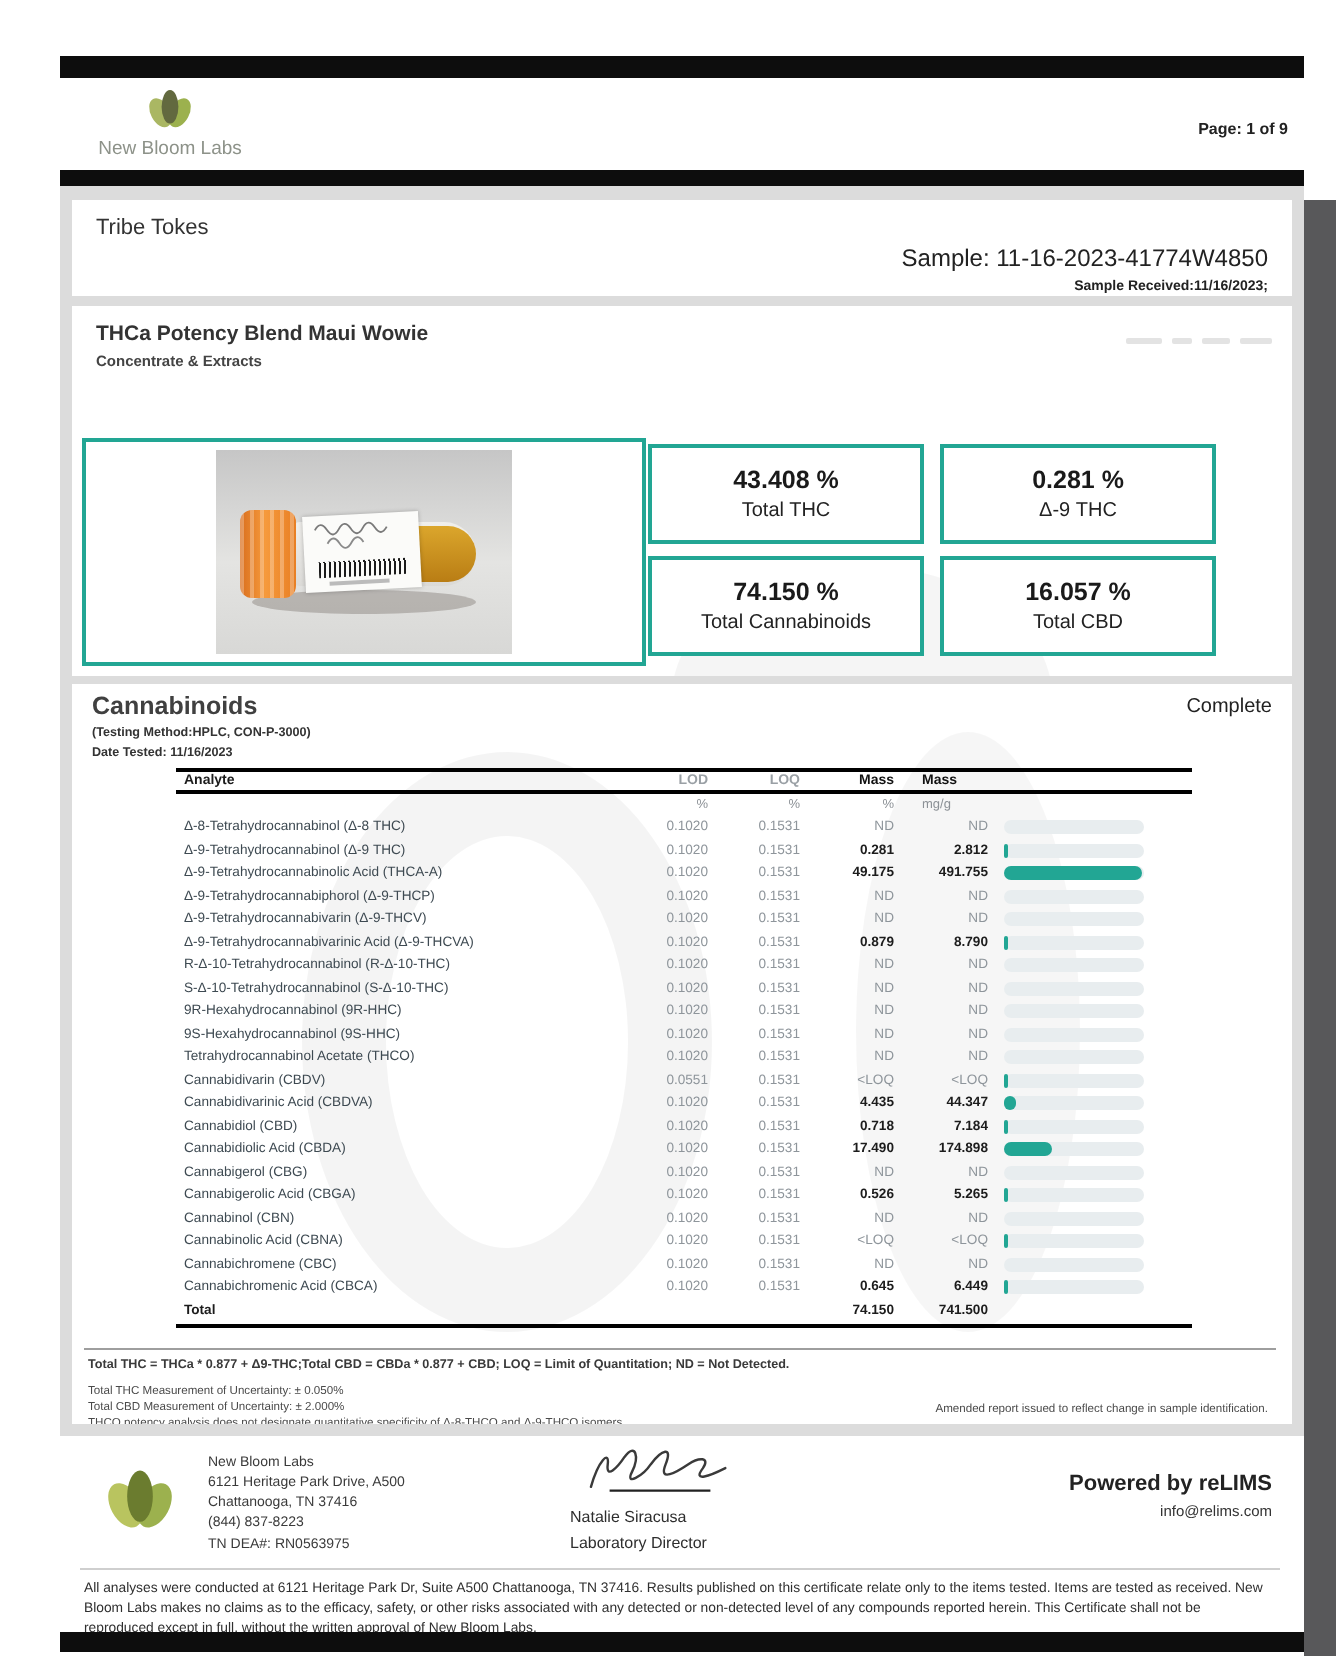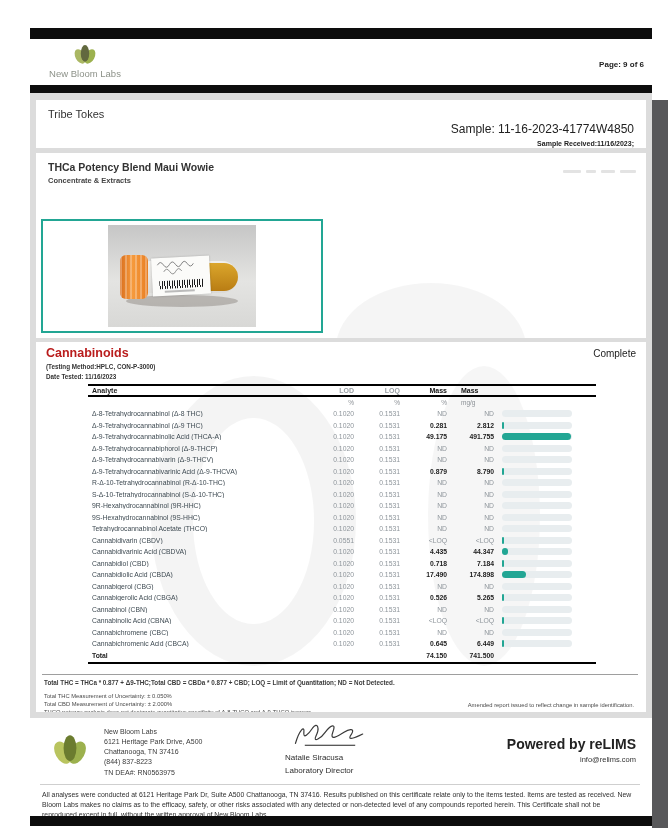--- a/index.html
+++ b/index.html
@@ -65,21 +65,21 @@
     align-items:center;justify-content:center;gap:3px;}
   .sum-value{font-size:12.5px;font-weight:700;color:#1a1a1a;}
   .sum-label{font-size:10px;color:#222;}
 
   
   .wm-ring{position:absolute;left:115px;top:34px;width:205px;height:290px;border:42px solid rgba(0,0,0,.045);border-radius:50%;}
   .wm-blob{position:absolute;left:392px;top:24px;width:112px;height:300px;background:rgba(0,0,0,.035);border-radius:50%;}
   .wm-blob2{position:absolute;left:300px;top:70px;width:190px;height:130px;background:rgba(0,0,0,.04);border-radius:50%;}
 
   
-  .cbd-title{position:absolute;left:10px;top:4px;font-size:12.5px;font-weight:700;color:#b91c1c;}
+  .cbd-title{position:absolute;left:10px;top:4px;font-size:12.5px;font-weight:700;color:#404040;}
   .cbd-status{position:absolute;right:10px;top:6px;font-size:10px;color:#222;}
   .cbd-method{position:absolute;left:10px;top:21px;font-size:6.3px;font-weight:600;color:#333;}
   .cbd-date{position:absolute;left:10px;top:31px;font-size:6.3px;font-weight:600;color:#333;}
   .analysis-table{position:absolute;left:52px;top:42px;width:508px;border-bottom:2px solid #000;}
   .t-grid{display:grid;grid-template-columns:200px 66px 46px 47px 47px 1fr;align-items:center;}
   .t-head{height:13px;border-top:2px solid #000;border-bottom:2px solid #000;font-size:7px;}
   .t-units{height:11px;font-size:6.5px;color:#8c9196;}
   .t-row{height:11.5px;font-size:6.8px;}
   .t-total{height:12px;font-size:6.8px;font-weight:700;color:#1c1c1c;}
   .c-left{padding-left:4px;text-align:left;}
@@ -100,21 +100,21 @@
   .fn-amended{position:absolute;right:12px;top:360px;font-size:5.8px;color:#4a4a4a;}
 
   
   .footer-band{position:absolute;left:0;top:690px;width:100%;height:67px;background:#fff;}
   .footer-logo{position:absolute;left:18px;top:12px;}
   .footer-address{position:absolute;left:74px;top:9px;font-size:7px;color:#3a3a3a;line-height:1.45;}
   .footer-sig{position:absolute;left:255px;top:3px;width:140px;}
   .sig-name{font-size:8px;color:#2e2e2e;margin-top:0;}
   .sig-title{font-size:8px;color:#2e2e2e;margin-top:4px;}
   .footer-right{position:absolute;right:16px;top:18px;text-align:right;}
-  .powered{font-size:14px;font-weight:700;color:#222;padding-left:33px;}
+  .powered{font-size:11px;font-weight:700;color:#222;padding-left:33px;}
   .email{font-size:7.5px;color:#333;margin-top:3px;}
 
   .disc-rule{position:absolute;left:10px;right:12px;top:756px;border-top:1px solid #cfcfcf;}
   .disclaimer{position:absolute;left:12px;right:18px;top:762px;font-size:6.9px;color:#2f2f2f;line-height:1.45;}
   .bar-bottom{position:absolute;left:0;top:788px;width:100%;height:10px;background:var(--ink);}
 </style>
 </head>
 <body>
 
 <div class="page">
@@ -123,21 +123,21 @@
 
   <div class="header-band">
     <div class="logo-wrap">
       <svg width="30" height="24" viewBox="0 0 48 40">
         <ellipse cx="16" cy="24" rx="8" ry="13" transform="rotate(-28 16 24)" fill="#aab763"></ellipse>
         <ellipse cx="32" cy="24" rx="8" ry="13" transform="rotate(28 32 24)" fill="#9cb14e"></ellipse>
         <ellipse cx="24" cy="19" rx="7" ry="14" fill="#62693f"></ellipse>
       </svg>
       <div class="logo-text">New Bloom Labs</div>
     </div>
-    <div class="page-label">Page: 9 of 6</div>
+    <div class="page-label">Page: 1 of 9</div>
   </div>
 
   <div class="bar-mid"></div>
 
   <div class="gray-zone">
 
     <div class="card card-client">
       <div class="client-name">Tribe Tokes</div>
       <div class="client-right">
         <div class="sample-id">Sample: 11-16-2023-41774W4850</div>
@@ -166,20 +166,38 @@
                 <path d="M6 7 q3 -5 6 0 t6 0 t6 0 t6 0 t6 0 t6 0" stroke="#7a7a7a" fill="none" stroke-width="0.9"></path>
                 <path d="M12 14 q3 -5 6 0 t6 0 t6 0" stroke="#8a8a8a" fill="none" stroke-width="0.9"></path>
               </svg>
               <div class="label-barcode"></div>
               <div class="label-line"></div>
             </div>
           </div>
           <div class="vial-cap"></div>
         </div>
       </div>
+      <div class="summary-grid">
+          <div class="sum-box">
+            <div class="sum-value">43.408 %</div>
+            <div class="sum-label">Total THC</div>
+          </div>
+          <div class="sum-box">
+            <div class="sum-value">0.281 %</div>
+            <div class="sum-label">Δ-9 THC</div>
+          </div>
+          <div class="sum-box">
+            <div class="sum-value">74.150 %</div>
+            <div class="sum-label">Total Cannabinoids</div>
+          </div>
+          <div class="sum-box">
+            <div class="sum-value">16.057 %</div>
+            <div class="sum-label">Total CBD</div>
+          </div>
+        </div>
     </div>
 
     <div class="card card-table">
       <div class="wm-ring"></div>
       <div class="wm-blob"></div>
       <div class="cbd-title">Cannabinoids</div>
       <div class="cbd-status">Complete</div>
       <div class="cbd-method">(Testing Method:HPLC, CON-P-3000)</div>
       <div class="cbd-date">Date Tested: 11/16/2023</div>
 

